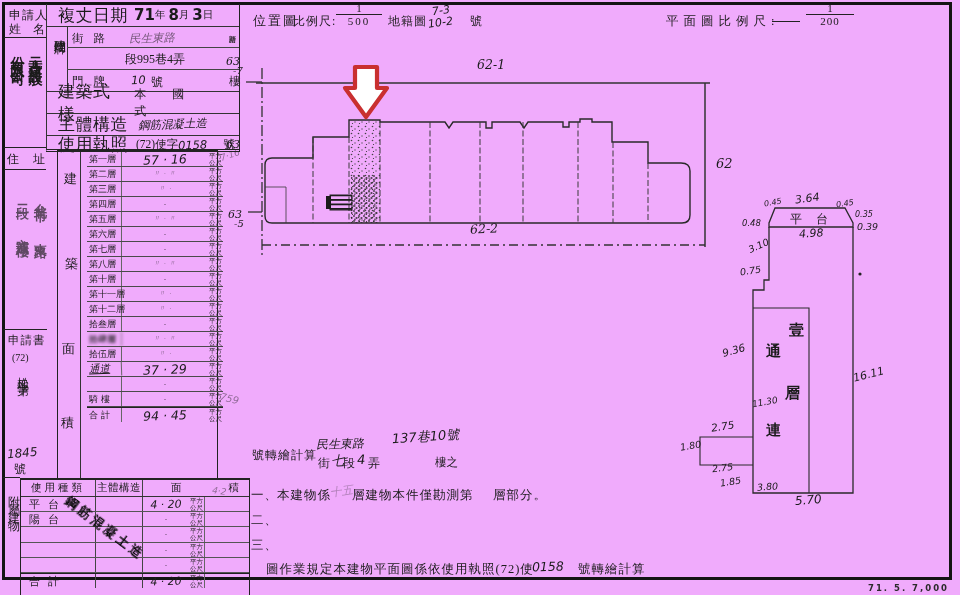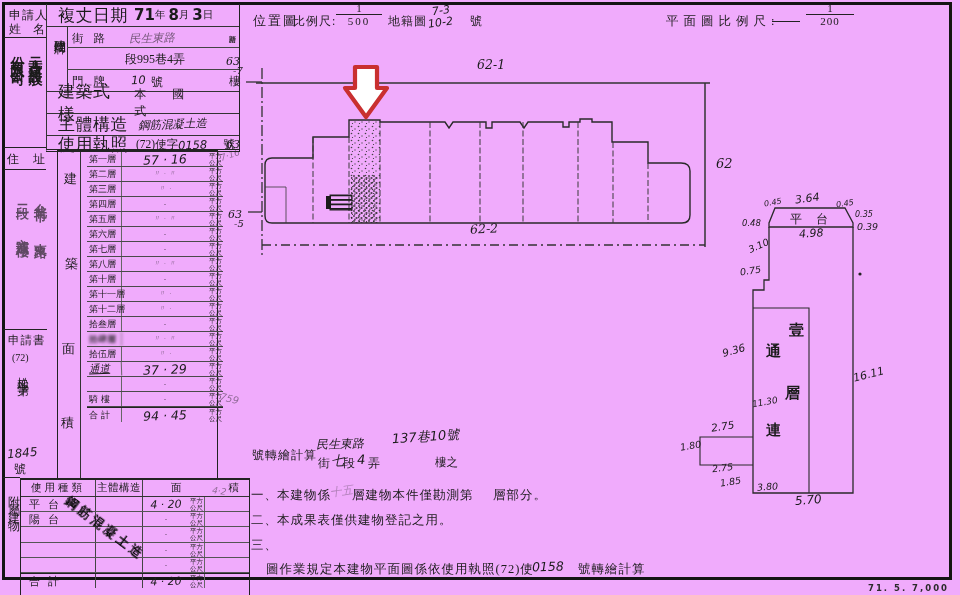--- a/index.html
+++ b/index.html
@@ -419,20 +419,19 @@
   <span class="p hw" style="left:357px;top:452px;font-size:13px">4</span>
   <span class="p" style="left:368px;top:455px;font-size:12px">弄</span>
   <span class="p" style="left:435px;top:455px;font-size:11.5px">樓之</span>
 
   <span class="p note" style="left:251px;top:487px">一、</span>
   <span class="p note" style="left:277px;top:487px">本建物係</span>
   <span class="p hw" style="left:330px;top:484px;opacity:.3;transform:rotate(-8deg)">十五</span>
   <span class="p note" style="left:352px;top:487px">層建物本件僅勘測第</span>
   <span class="p note" style="left:493px;top:487px">層部分。</span>
   <span class="p note" style="left:251px;top:512px">二、</span>
-  <span class="p note" style="left:277px;top:512px">本成果表僅供建物登記之用。</span>
   <span class="p note" style="left:251px;top:537px">三、</span>
   <span class="p note" style="left:266px;top:561px">圖作業規定本建物平面圖係依使用執照(72)使</span>
   <span class="p hw" style="left:532px;top:559px;font-size:12.5px">0158</span>
   <span class="p note" style="left:578px;top:561px">號轉繪計算</span>
 
   <span class="p stamp" style="left:868px;top:583px;font-size:8.5px;color:#2b2b2b;letter-spacing:2px">71. 5. 7,000</span>
 </div>
 
 </body></html>

